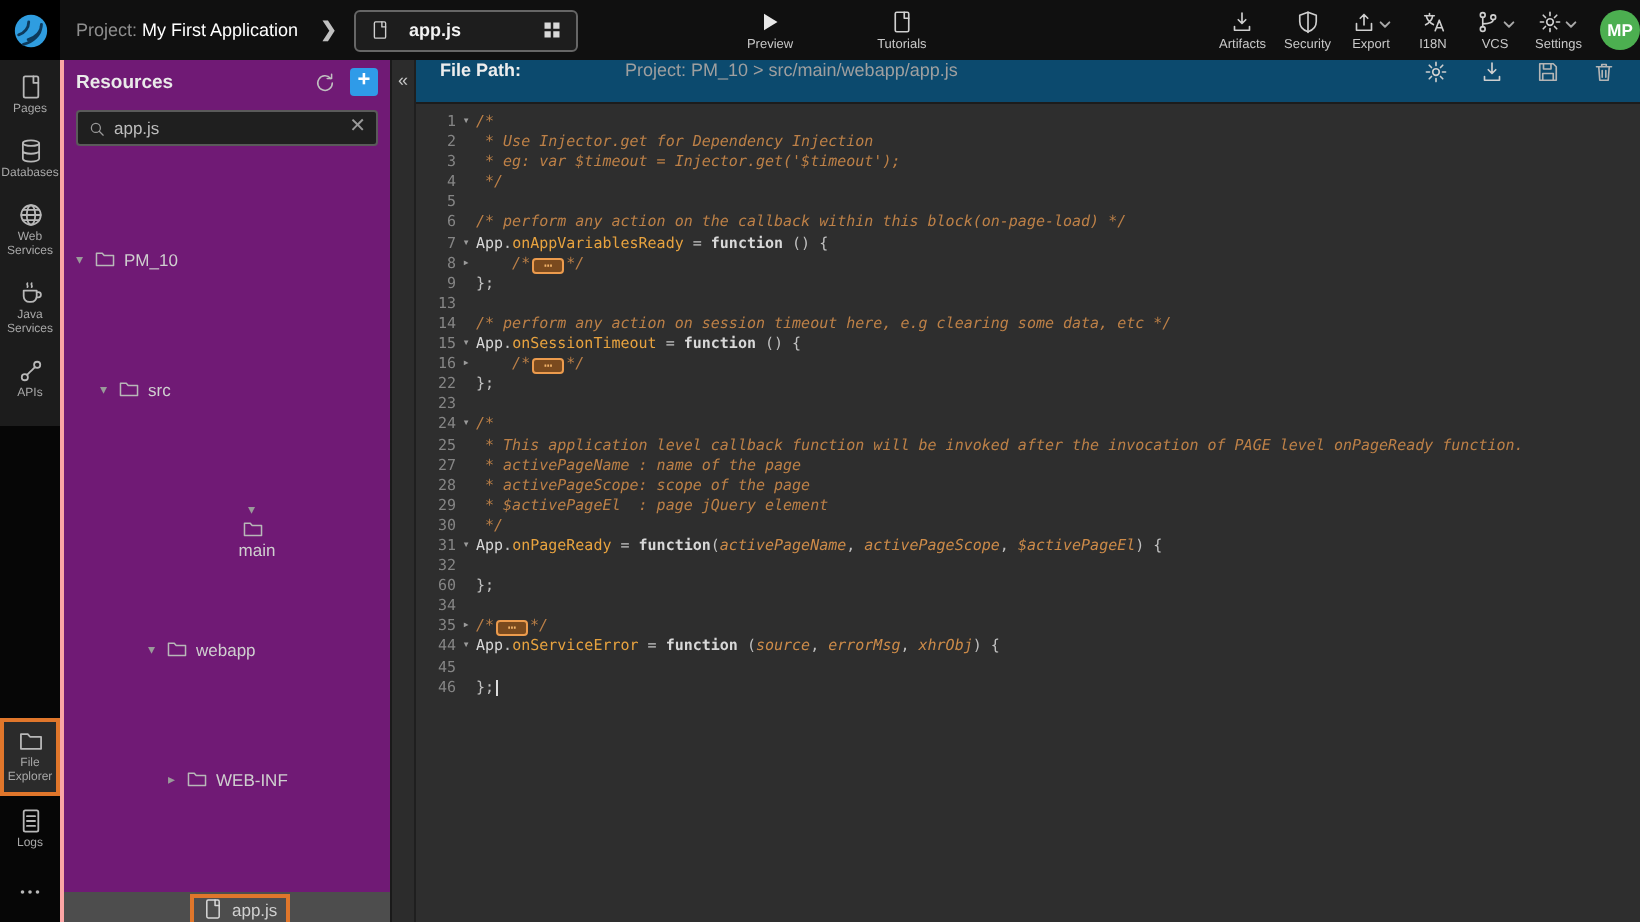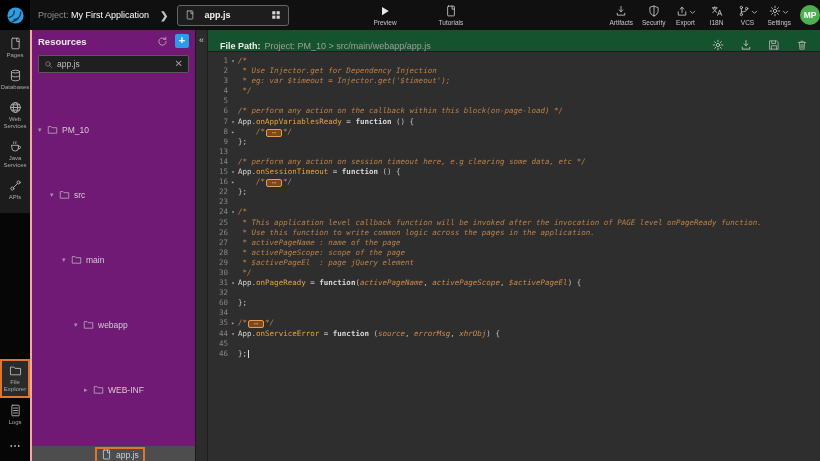--- a/index.html
+++ b/index.html
@@ -70,22 +70,22 @@
   .hl-box { display:inline-flex; align-items:center; border:2px solid var(--accent); height:16px; padding:0 4px; }
   .hl-box .t-icon svg { margin-right:4px; }
 
   
   .collapse-strip { position:absolute; left:195px; top:30px; width:13px; bottom:0; background:#2c2c2c;
     border-left:1px solid #1a1a1a; border-right:1px solid #1f1f1f; text-align:center; }
   .collapse-btn { color:#c8c8c8; font-size:9px; margin-top:5px; cursor:pointer; }
 
   
   .editor { position:absolute; left:208px; right:0; top:30px; bottom:0; background:#2e2e2e; }
-  .filepath-bar { height:22px; background:#14532d; border-bottom:1px solid #1c1c1c;
-    display:flex; align-items:flex-end; padding:0 12px; }
+  .filepath-bar { height:22px; background:#0c4a6e; border-bottom:1px solid #1c1c1c;
+    display:flex; align-items:flex-start; padding:0 12px;gap:48px; }
   .fp-label { color:#ededed; font-size:9px; font-weight:bold; }
   .fp-rest { color:#9f9f9f; font-size:9px; margin-left:4px; }
   .fp-icons { margin-left:auto; display:flex; gap:16px; }
   .fp-icons .fp-btn { cursor:pointer; }
   .fp-icons svg { width:12px; height:12px; }
   .code { position:absolute; top:22px; left:0; right:0; bottom:0; overflow:hidden;
     font-family:"DejaVu Sans Mono", monospace; font-size:7.5px; padding-top:4px; }
   .code-line { height:10.1px; line-height:10.1px; display:flex; white-space:pre; }
   .ln { width:20px; text-align:right; color:#858585; flex:none; }
   .fold-col { width:10px; text-align:center; color:#9a9a9a; font-size:6px; flex:none; }
@@ -349,21 +349,21 @@
       </div>
       <div class="tree-row" style="padding-left: 18px;">
         <span class="t-arrow">▾</span>
         <span class="t-icon">
           <svg viewBox="0 0 16 16" fill="none" stroke="#b8b8b8">
             <path d="M1.8 12.8V3.8h4.2l1.4 1.6h6.8v7.4z"></path>
           </svg>
         </span>
         <span class="t-label">src</span>
       </div>
-      <div class="tree-row" style="padding-left: 30px;">
+      <div class="tree-row" style="padding-left: 30px; flex-direction: column;">
         <span class="t-arrow">▾</span>
         <span class="t-icon">
           <svg viewBox="0 0 16 16" fill="none" stroke="#b8b8b8">
             <path d="M1.8 12.8V3.8h4.2l1.4 1.6h6.8v7.4z"></path>
           </svg>
         </span>
         <span class="t-label">main</span>
       </div>
       <div class="tree-row" style="padding-left: 42px;">
         <span class="t-arrow">▾</span>
@@ -434,21 +434,20 @@
       <div class="code-line"><span class="ln">8</span><span class="fold-col">▸</span><span class="lc"><span class="tok-cm">    /*</span><span class="fold-chip">⋯</span><span class="tok-cm">*/</span></span></div>
       <div class="code-line"><span class="ln">9</span><span class="fold-col"></span><span class="lc"><span class="tok-pn">};</span></span></div>
       <div class="code-line"><span class="ln">13</span><span class="fold-col"></span><span class="lc"></span></div>
       <div class="code-line"><span class="ln">14</span><span class="fold-col"></span><span class="lc"><span class="tok-cm">/* perform any action on session timeout here, e.g clearing some data, etc */</span></span></div>
       <div class="code-line"><span class="ln">15</span><span class="fold-col">▾</span><span class="lc"><span class="tok-id">App</span><span class="tok-pn">.</span><span class="tok-fn">onSessionTimeout</span><span class="tok-pn"> = </span><span class="tok-kw">function</span><span class="tok-pn"> () {</span></span></div>
       <div class="code-line"><span class="ln">16</span><span class="fold-col">▸</span><span class="lc"><span class="tok-cm">    /*</span><span class="fold-chip">⋯</span><span class="tok-cm">*/</span></span></div>
       <div class="code-line"><span class="ln">22</span><span class="fold-col"></span><span class="lc"><span class="tok-pn">};</span></span></div>
       <div class="code-line"><span class="ln">23</span><span class="fold-col"></span><span class="lc"></span></div>
       <div class="code-line"><span class="ln">24</span><span class="fold-col">▾</span><span class="lc"><span class="tok-cm">/*</span></span></div>
       <div class="code-line"><span class="ln">25</span><span class="fold-col"></span><span class="lc"><span class="tok-cm"> * This application level callback function will be invoked after the invocation of PAGE level onPageReady function.</span></span></div>
-      <div class="code-line"><span class="ln">26</span><span class="fold-col"></span><span class="lc"><span class="tok-cm"> * Use this function to write common logic across the pages in the application.</span></span></div>
       <div class="code-line"><span class="ln">27</span><span class="fold-col"></span><span class="lc"><span class="tok-cm"> * activePageName : name of the page</span></span></div>
       <div class="code-line"><span class="ln">28</span><span class="fold-col"></span><span class="lc"><span class="tok-cm"> * activePageScope: scope of the page</span></span></div>
       <div class="code-line"><span class="ln">29</span><span class="fold-col"></span><span class="lc"><span class="tok-cm"> * $activePageEl  : page jQuery element</span></span></div>
       <div class="code-line"><span class="ln">30</span><span class="fold-col"></span><span class="lc"><span class="tok-cm"> */</span></span></div>
       <div class="code-line"><span class="ln">31</span><span class="fold-col">▾</span><span class="lc"><span class="tok-id">App</span><span class="tok-pn">.</span><span class="tok-fn">onPageReady</span><span class="tok-pn"> = </span><span class="tok-kw">function</span><span class="tok-pn">(</span><span class="tok-pr">activePageName</span><span class="tok-pn">, </span><span class="tok-pr">activePageScope</span><span class="tok-pn">, </span><span class="tok-pr">$activePageEl</span><span class="tok-pn">) {</span></span></div>
       <div class="code-line"><span class="ln">32</span><span class="fold-col"></span><span class="lc"></span></div>
       <div class="code-line"><span class="ln">60</span><span class="fold-col"></span><span class="lc"><span class="tok-pn">};</span></span></div>
       <div class="code-line"><span class="ln">34</span><span class="fold-col"></span><span class="lc"></span></div>
       <div class="code-line"><span class="ln">35</span><span class="fold-col">▸</span><span class="lc"><span class="tok-cm">/*</span><span class="fold-chip">⋯</span><span class="tok-cm">*/</span></span></div>
       <div class="code-line"><span class="ln">44</span><span class="fold-col">▾</span><span class="lc"><span class="tok-id">App</span><span class="tok-pn">.</span><span class="tok-fn">onServiceError</span><span class="tok-pn"> = </span><span class="tok-kw">function</span><span class="tok-pn"> (</span><span class="tok-pr">source</span><span class="tok-pn">, </span><span class="tok-pr">errorMsg</span><span class="tok-pn">, </span><span class="tok-pr">xhrObj</span><span class="tok-pn">) {</span></span></div>

